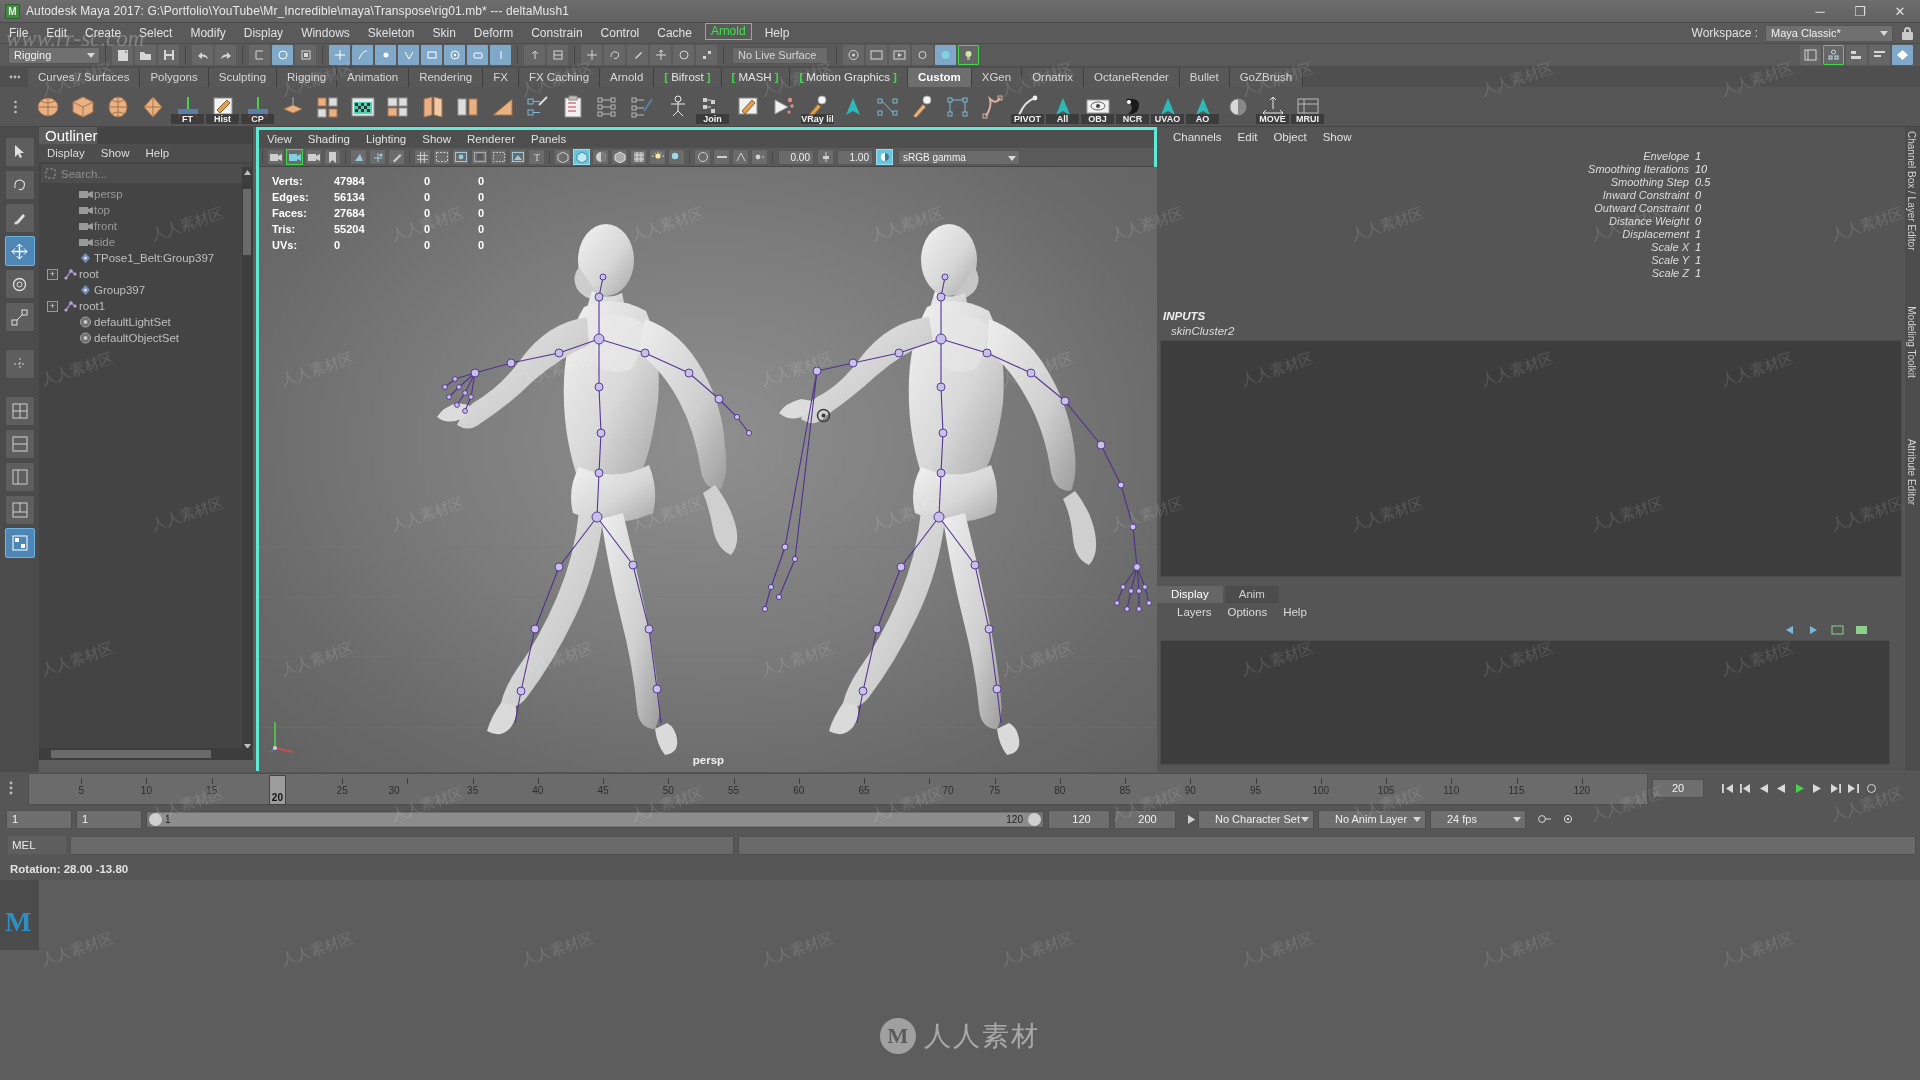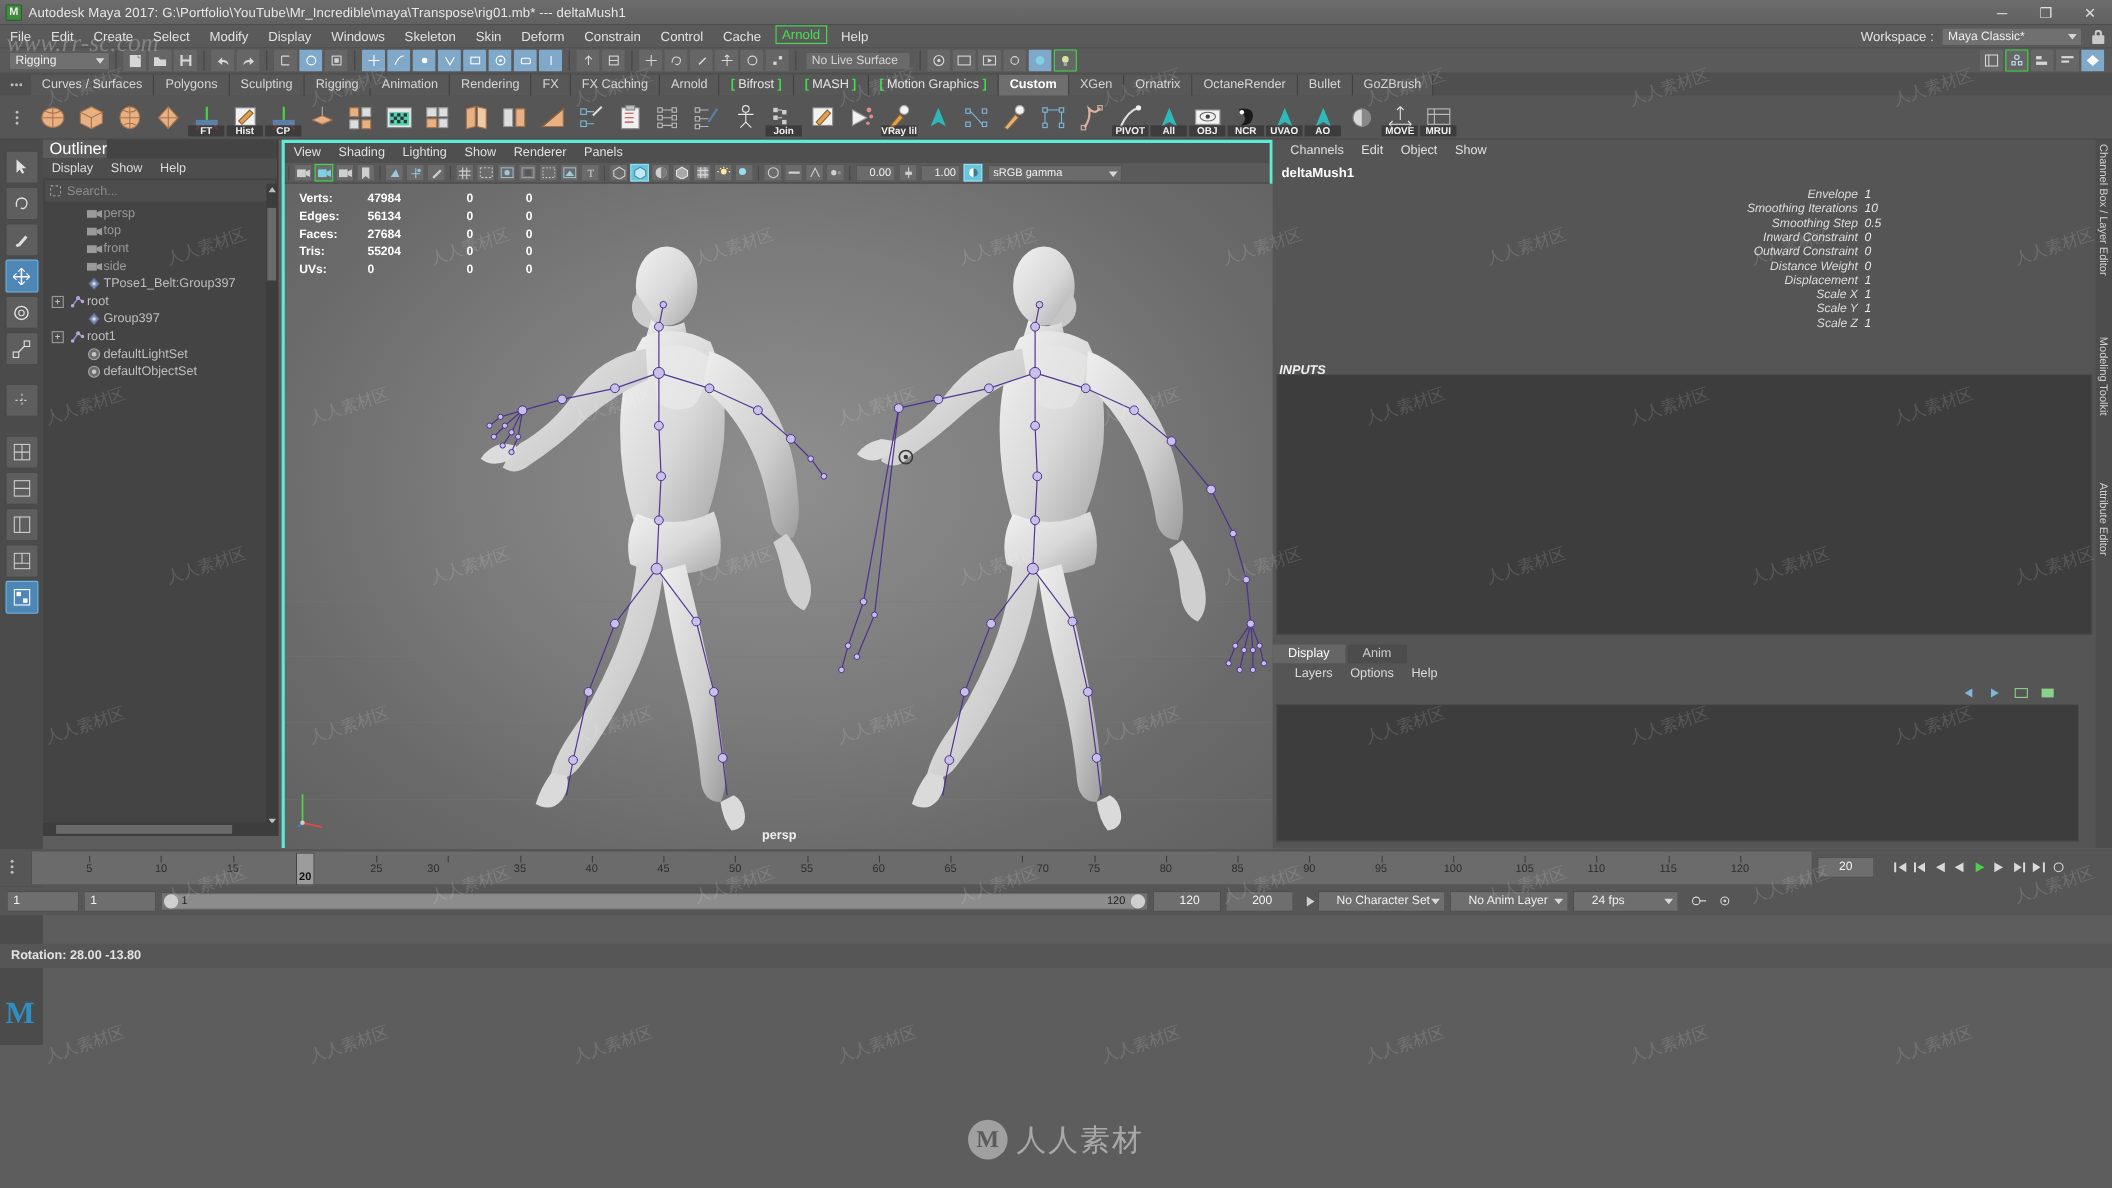--- a/index.html
+++ b/index.html
@@ -1601,21 +1601,20 @@
     </div>
   </div>
 
   <div class="rightpanel">
     <div class="cb-menubar">
       <span class="cb-menu">Channels</span>
       <span class="cb-menu">Edit</span>
       <span class="cb-menu">Object</span>
       <span class="cb-menu">Show</span>
     </div>
-    <div class="cb-nodename">deltaMush1</div>
 
     <div style="position:relative;height:190px;font-style:italic;">
       <div class="cb-attrs" id="cb-attrs-holder" style="position:absolute;right:10px;top:0;width:400px;">
           <div class="cb-row">
             <span class="cb-name">Envelope</span>
             <span class="cb-val">1</span>
           </div>
           <div class="cb-row">
             <span class="cb-name">Smoothing Iterations</span>
             <span class="cb-val">10</span>
@@ -1853,20 +1852,25 @@
         </svg>
     </div>
     <div style="width:20px;height:18px;margin-left:4px;display:flex;align-items:center;justify-content:center;">
       <svg width="14" height="12">
           <circle cx="7" cy="6" r="3.6" stroke="#d6d6d6" fill="none"></circle>
           <circle cx="7" cy="6" r="1.2" fill="#d6d6d6"></circle>
         </svg>
     </div>
   </div>
 
+  <div class="cmdline">
+    <div class="cmd-mel">MEL</div>
+    <div class="cmd-input"></div>
+    <div class="cmd-out"></div>
+  </div>
 
   <div class="helpline">
     <span class="help-text">Rotation:   28.00    -13.80</span>
   </div>
 
   <div class="wm-small">www.rr-sc.com</div>
   <div class="watermark-big">
     <div class="wm-circle">M</div>
     <div class="wm-text">人人素材</div>
   </div>

